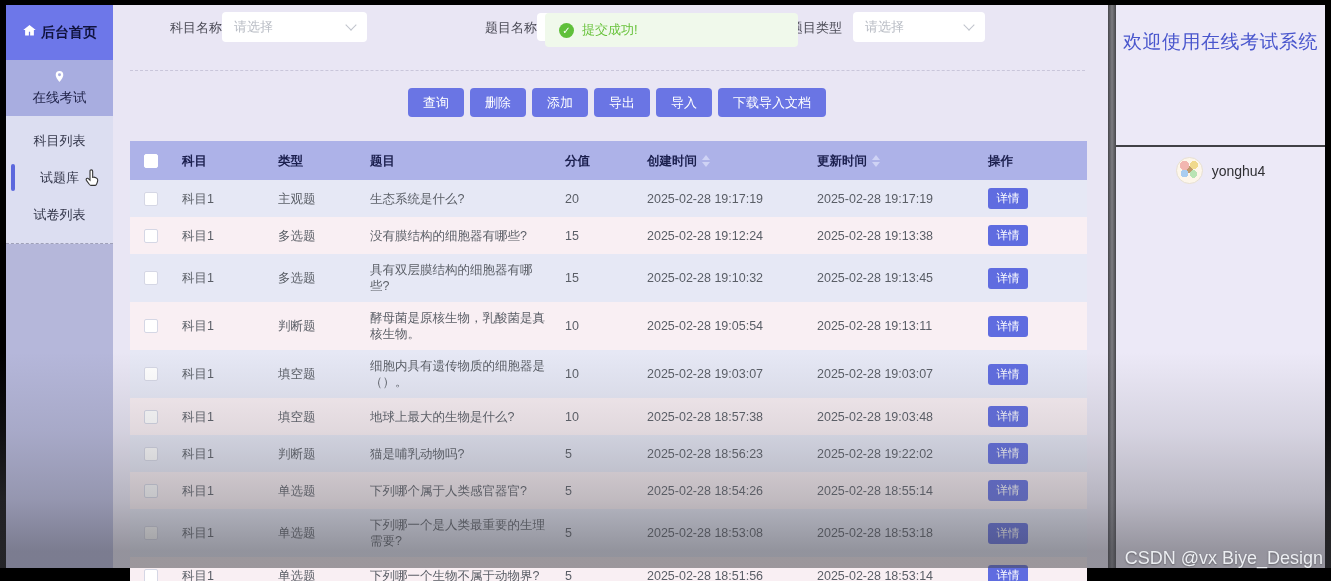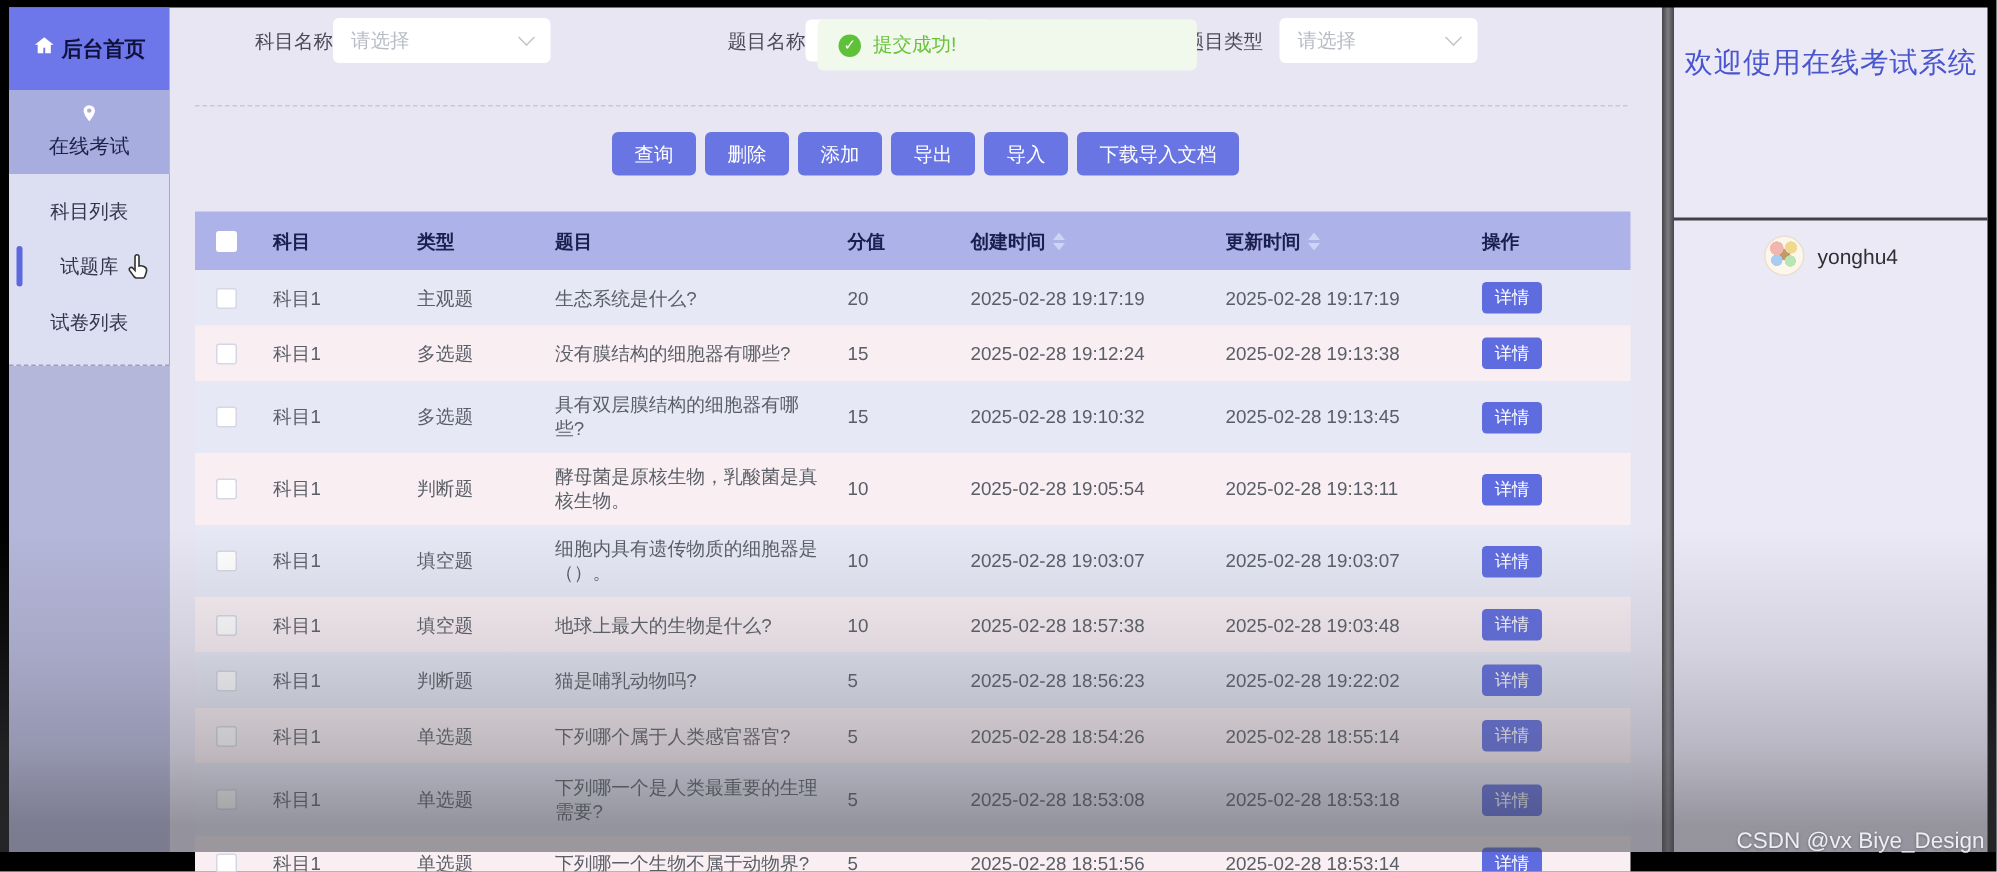--- a/index.html
+++ b/index.html
@@ -64,21 +64,21 @@
 
   
   .toast { position:absolute; left:545px; top:13px; width:253px; height:34px; background:#f0f9eb; border-radius:4px; display:flex; align-items:center; padding-left:14px; z-index:30; }
   .toast-check { width:15px; height:15px; border-radius:50%; background:#5fc03a; color:#fff; font-size:10px; line-height:15px; text-align:center; }
   .toast-msg { margin-left:8px; font-size:13px; color:#67c23a; }
 
   
   .cursor { position:absolute; left:83px; top:168px; z-index:40; }
   .vignette { position:absolute; left:0; top:0; width:100%; height:568px; z-index:50; pointer-events:none;
       background:linear-gradient(180deg, rgba(96,96,106,0) 0%, rgba(96,96,106,0) 62%, rgba(96,96,106,0.16) 76%, rgba(92,92,100,0.36) 88%, rgba(70,70,76,0.52) 97%); }
-  .watermark { position:absolute; right:8px; bottom:12px; z-index:60; font-size:15px; color:#eceef2; text-shadow:0 1px 2px rgba(0,0,0,0.35); }
+  .watermark { position:absolute; right:8px; bottom:12px; z-index:60; font-size:18px; color:#eceef2; text-shadow:0 1px 2px rgba(0,0,0,0.35); }
 </style>
 </head>
 <body>
 
 <div class="screen">
 
   <aside class="sidebar">
     <div class="sb-header">
       <span>
         <svg width="15" height="15" viewBox="0 0 24 24">

